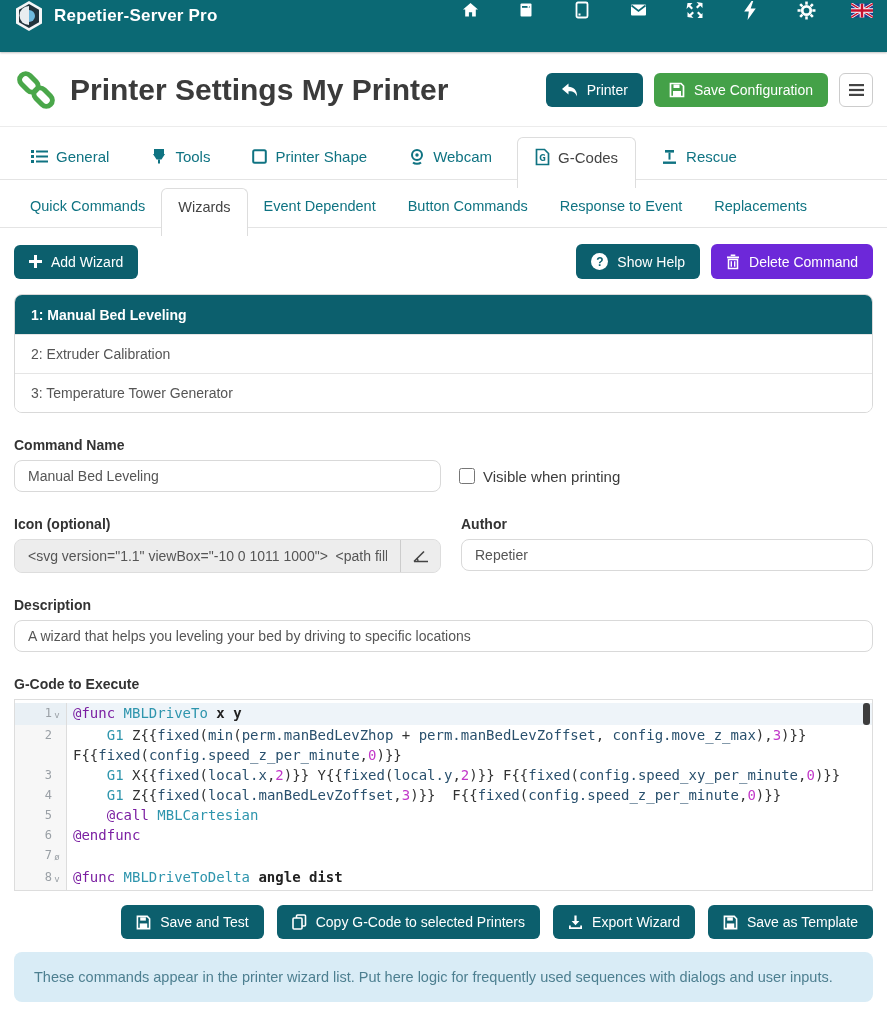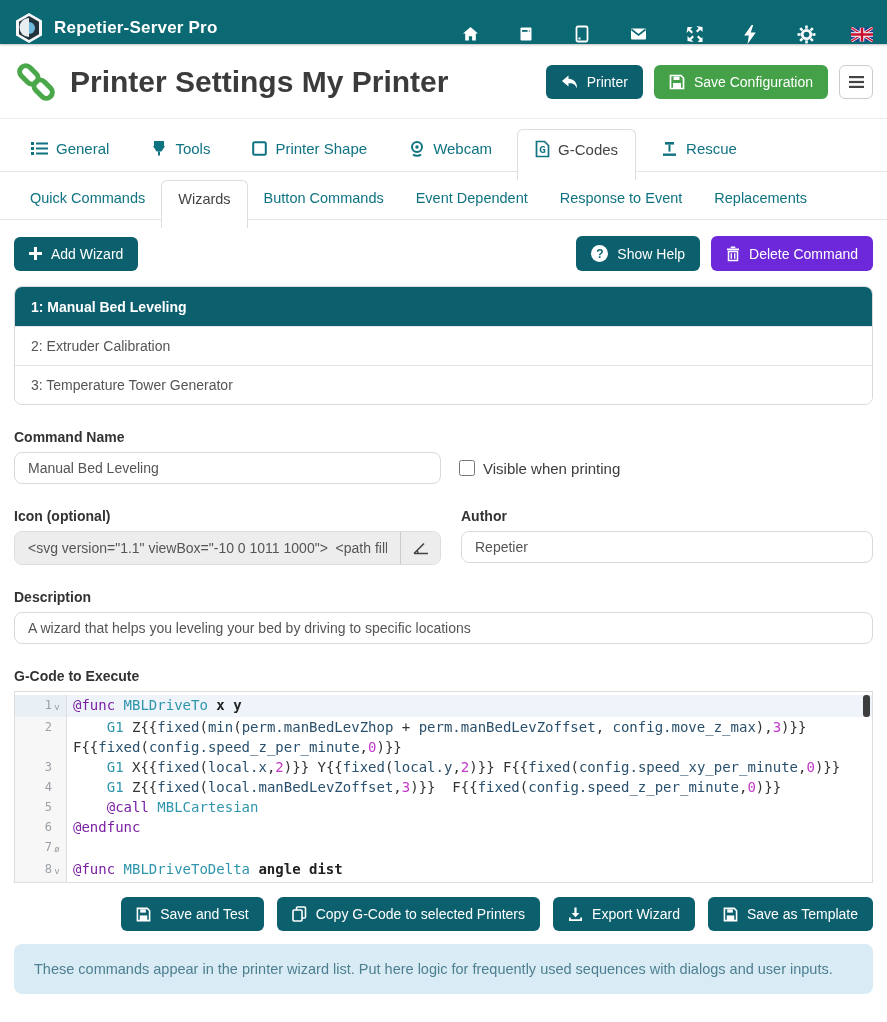--- a/index.html
+++ b/index.html
@@ -1,20 +1,20 @@
 <!DOCTYPE html>
 <html><head>
 <meta charset="utf-8">
 <style>
   * { margin:0; padding:0; box-sizing:border-box; }
   html,body { width:887px; height:1022px; overflow:hidden; background:#fff;
     font-family:"Liberation Sans", sans-serif; color:#333; }
 
   
-  .navbar { height:44px; background:#0b6974; display:flex; align-items:flex-end;
+  .navbar { height:52px; background:#0b6974; display:flex; align-items:flex-start;
     padding:0 14px; justify-content:space-between; box-shadow:0 1px 2px rgba(0,0,0,.25); }
   .brand { display:flex; align-items:center; gap:10px; }
   .brand-name { color:#fff; font-size:17px; font-weight:bold; letter-spacing:.2px; }
   .nav-icons { display:flex; align-items:center; gap:34px; }
   .nav-ic { width:22px; height:20px; display:inline-flex; align-items:center; justify-content:center; cursor:pointer; }
 
   
   .page-header { display:flex; align-items:center; padding:16px 14px 14px 14px;
     border-bottom:1px solid #ececec; }
   .chain-ic { margin-right:12px; }
@@ -278,22 +278,22 @@
           <rect x="2" y="12.5" width="13" height="2.4"></rect>
         </svg>
       </span>
     <span>Rescue</span>
   </div>
 </div>
 
 <div class="subtabs">
   <div class="subtab">Quick Commands</div>
   <div class="subtab active">Wizards</div>
+  <div class="subtab">Event Dependent</div>
   <div class="subtab">Button Commands</div>
-  <div class="subtab">Event Dependent</div>
   <div class="subtab">Response to Event</div>
   <div class="subtab">Replacements</div>
 </div>
 
 <div class="toolbar">
   <button class="btn btn-teal">
     <span>
         <svg width="13" height="13" viewBox="0 0 13 13" fill="#fff">
           <rect x="5" y="0" width="3" height="13"></rect>
           <rect x="0" y="5" width="13" height="3"></rect>

